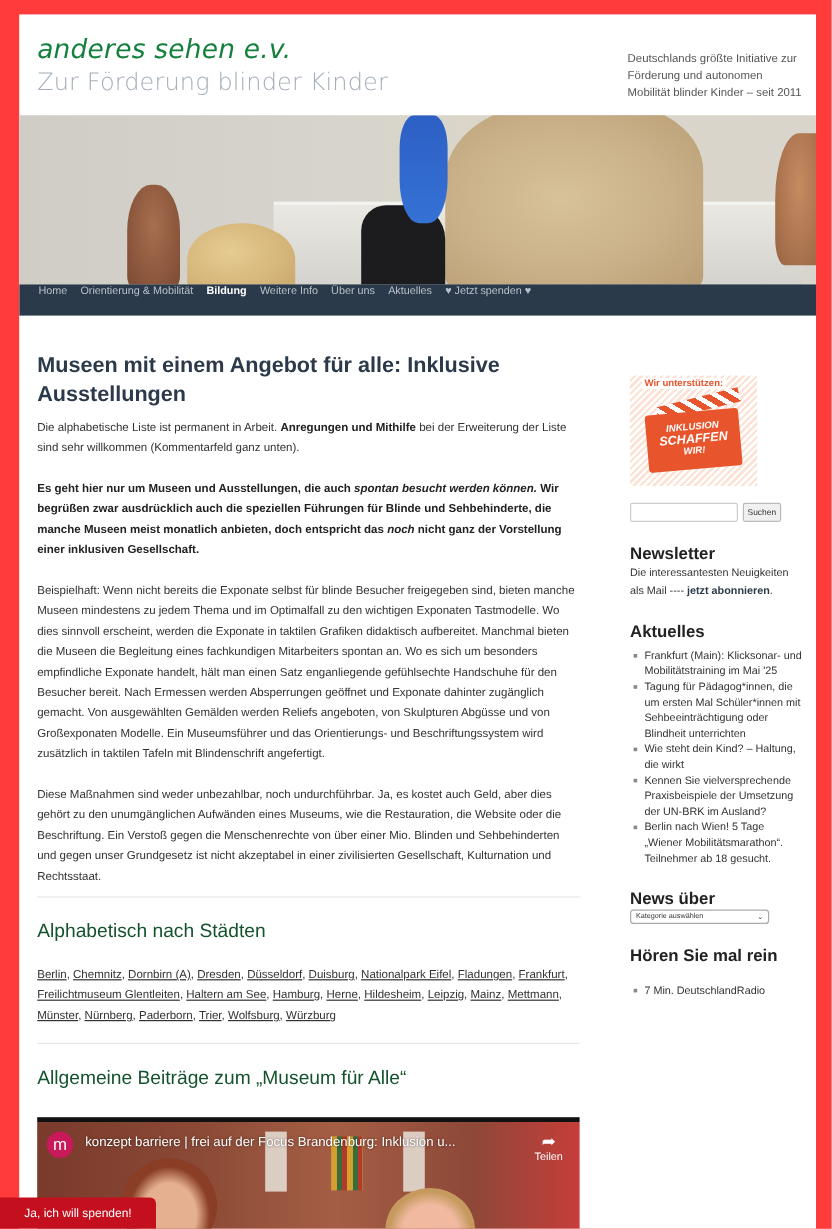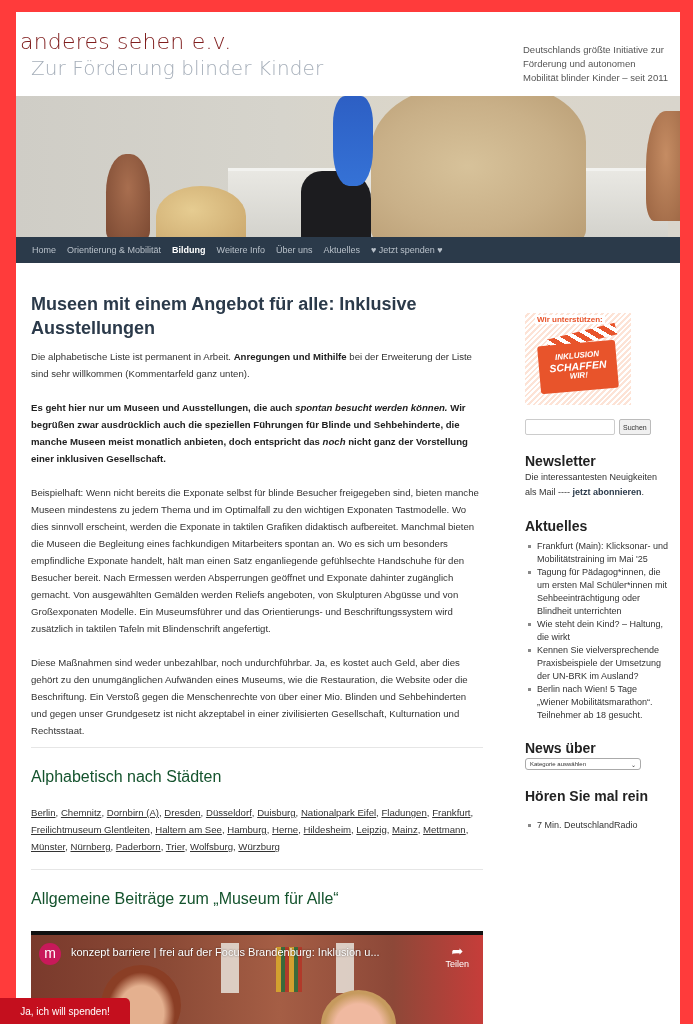--- a/index.html
+++ b/index.html
@@ -13,23 +13,23 @@
   .page {
     position: absolute;
     left: 16px; top: 12px;
     width: 664px; height: 1012px;
     background: #ffffff;
     overflow: hidden;
   }
   
   .site-header { position: relative; height: 84px; }
   .site-title {
-    position: absolute; left: 4px; top: 17px;
+    position: absolute; left: 15px; top: 17px;
     font-family: "DejaVu Sans", sans-serif;
-    font-size: 22px; color: #7f1d1d; letter-spacing: 0.2px; font-weight: 300;
+    font-size: 22px; color: #15803d; letter-spacing: 0.2px; font-weight: 300; font-style: italic;
   }
   .site-desc {
     position: absolute; left: 15px; top: 44px;
     font-family: "DejaVu Sans", sans-serif;
     font-size: 20px; color: #a5aeb9; font-weight: 300; letter-spacing: 0.1px;
   }
   .tagline {
     position: absolute; left: 507px; top: 31px; width: 150px;
     font-size: 9.5px; line-height: 14px; color: #555;
   }
@@ -67,21 +67,21 @@
     background: linear-gradient(180deg,#2d5fc4,#3572d6); border-radius: 30% 30% 40% 40%;
   }
   .hero .head-right {
     position: absolute; left: 630px; top: 15px; width: 40px; height: 110px;
     background: radial-gradient(ellipse at 50% 40%, #c58c63, #9a6442);
     border-radius: 50% 10% 0 20%;
   }
   
   .main-nav {
     position: absolute; left: 0; top: 225px; width: 664px; height: 26px;
-    background: #2b3a4a; display: flex; align-items: center; padding-left: 16px;
+    background: #2b3a4a; display: flex; align-items: flex-start; padding-left: 16px;
   }
   .main-nav a {
     color: #b8c0c9; font-size: 9px; text-decoration: none; margin-right: 11px;
     white-space: nowrap;
   }
   .main-nav a.active { color: #ffffff; font-weight: bold; }
   
   .content { position: absolute; left: 15px; top: 280px; width: 452px; }
   .entry-title {
     font-size: 18px; font-weight: bold; color: #2b3a4a; line-height: 24px; margin-bottom: 8px;

